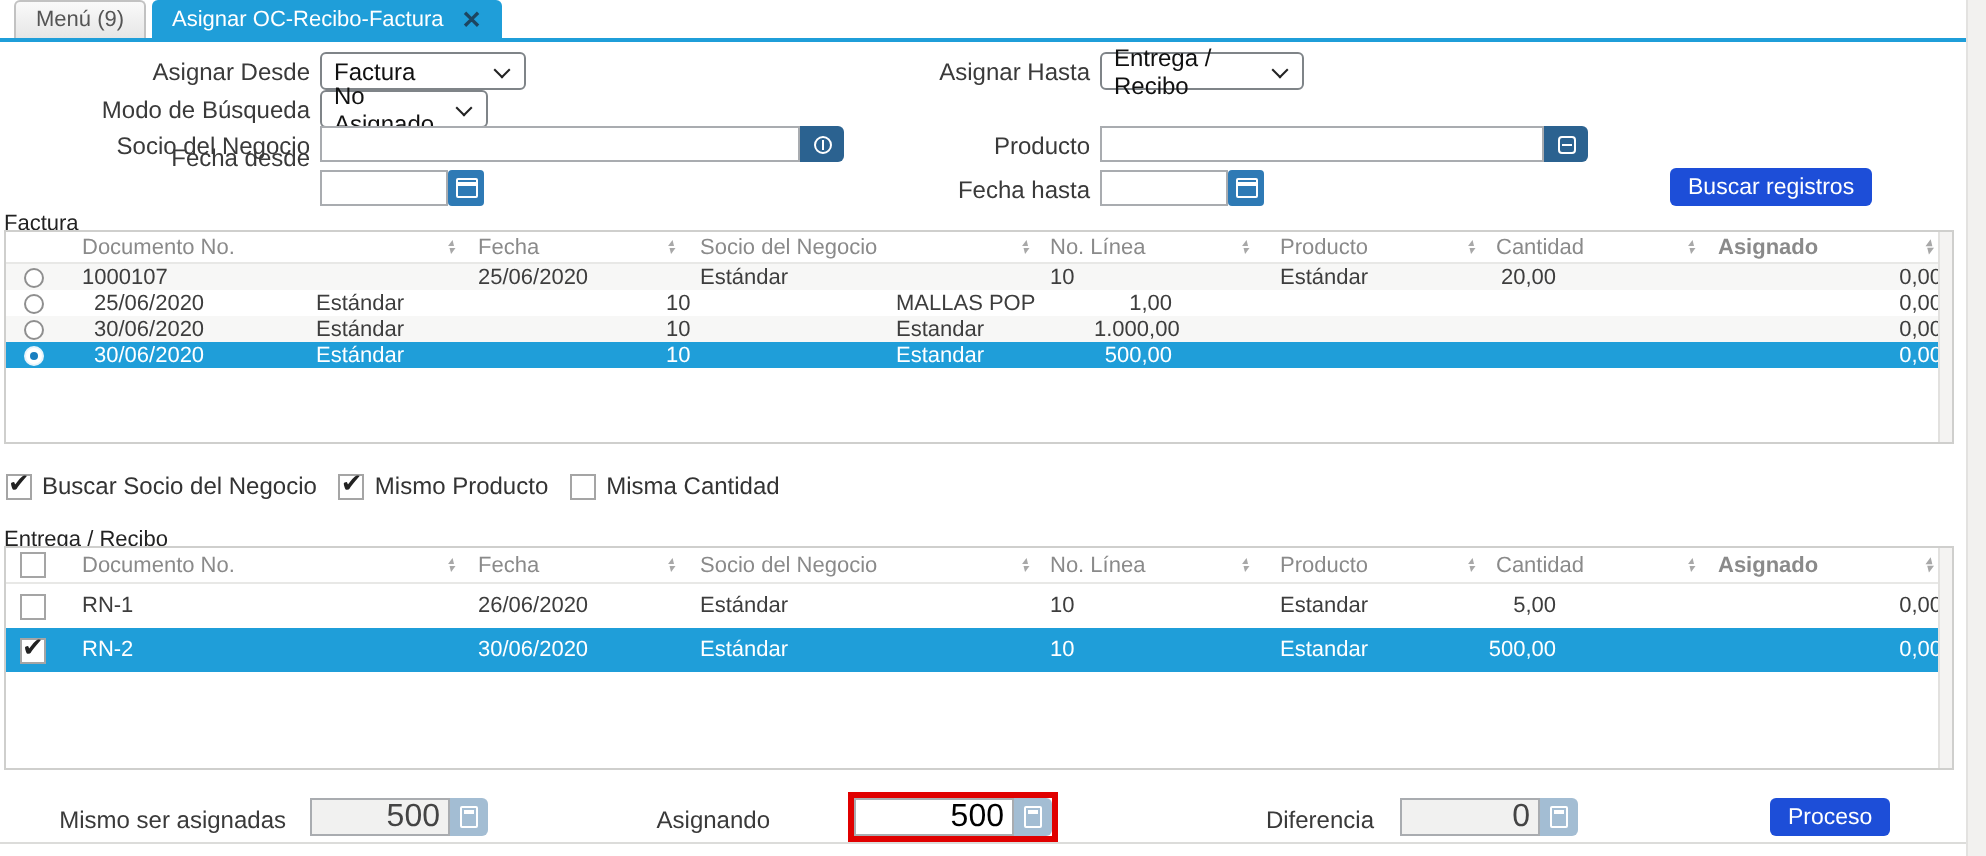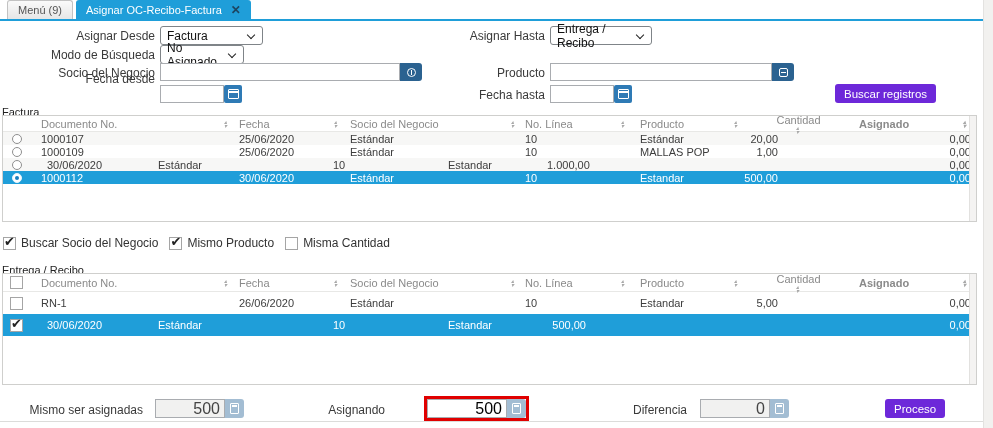--- a/index.html
+++ b/index.html
@@ -46,21 +46,21 @@
   .rec-icon::after { content:""; position:absolute; left:3px; top:1px; bottom:1px;
     width:1px; background:#fff; }
   .prod-icon { width:9px; height:9px; border:1px solid #fff; border-radius:2px;
     position:relative; }
   .prod-icon::after { content:""; position:absolute; left:1px; right:1px; top:3px;
     height:1px; background:#fff; }
   .cal-icon { width:11px; height:10px; border:1px solid #fff; border-radius:1px;
     position:relative; }
   .cal-icon::before { content:""; position:absolute; left:0; right:0; top:1px;
     height:2px; background:#fff; }
-  .blue-btn { background:#6d28d9; color:#fff; border:none; border-radius:3px;
+  .blue-btn { background:#1d4ed8; color:#fff; border:none; border-radius:3px;
     font-size:11.5px; font-family:"Liberation Sans",sans-serif; height:19px;
     padding:0 9px; cursor:pointer; }
 
   
   .sec-title { position:absolute; left:2px; font-size:11px; color:#222; }
   .tbl { position:absolute; left:2px; width:975px; border:1px solid #cfcfcd;
     background:#fff; overflow:hidden; }
   .tbl-sb { position:absolute; top:0; right:0; bottom:0; width:7px;
     background:#f4f3f2; border-left:1px solid #e2e1df; }
   .hrow { display:flex; align-items:center; height:16px; font-size:11px;
@@ -69,21 +69,21 @@
   .row { display:flex; align-items:center; height:13px; font-size:11px; color:#3d3d3d; }
   .erow { height:22px; }
   .row.zebra { background:#f7f7f6; }
   .row.selected { background:#1f9ed9; color:#fff; }
   .c-sel  { width:34px; display:flex; align-items:center; }
   .c-doc  { width:192px; padding-left:4px; }
   .c-fecha{ width:110px; padding-left:10px; }
   .c-socio{ width:177px; padding-left:11px; }
   .c-linea{ width:110px; padding-left:9px; }
   .c-prod { width:113px; padding-left:14px; }
-  .c-cant { width:110px; padding-left:9px;flex-direction:column; }
+  .c-cant { width:110px; padding-left:9px; }
   .c-asig { flex:1; padding-left:10px; }
   .hc { display:flex; justify-content:space-between; align-items:center; }
   .hc.c-asig { padding-right:8px;font-weight:bold; }
   .dc.c-cant { text-align:right; padding-right:71px; padding-left:0; }
   .dc.c-asig { text-align:right; padding-right:5px; padding-left:0; }
   .sort { display:flex; flex-direction:column; align-items:center; line-height:4px;
     font-size:6px; color:#a8a8a8; margin-right:2px; }
   .radio { width:10px; height:10px; border:1px solid #8f8f8f; border-radius:50%;
     background:#fff; margin-left:9px; position:relative; }
   .selected .radio { border-color:#e8f4fb; }
@@ -236,21 +236,20 @@
     <div class="dc c-socio">Estándar</div>
     <div class="dc c-linea">10</div>
     <div class="dc c-prod">Estándar</div>
     <div class="dc c-cant">20,00</div>
     <div class="dc c-asig">0,00</div>
   </div>
   <div class="row">
     <div class="c-sel">
         <span class="radio"></span>
       </div>
-    <div class="dc c-doc">1000109</div>
     <div class="dc c-fecha">25/06/2020</div>
     <div class="dc c-socio">Estándar</div>
     <div class="dc c-linea">10</div>
     <div class="dc c-prod">MALLAS POP</div>
     <div class="dc c-cant">1,00</div>
     <div class="dc c-asig">0,00</div>
   </div>
   <div class="row zebra">
     <div class="c-sel">
         <span class="radio"></span>
@@ -259,21 +258,20 @@
     <div class="dc c-socio">Estándar</div>
     <div class="dc c-linea">10</div>
     <div class="dc c-prod">Estandar</div>
     <div class="dc c-cant">1.000,00</div>
     <div class="dc c-asig">0,00</div>
   </div>
   <div class="row selected">
     <div class="c-sel">
         <span class="radio"></span>
       </div>
-    <div class="dc c-doc">1000112</div>
     <div class="dc c-fecha">30/06/2020</div>
     <div class="dc c-socio">Estándar</div>
     <div class="dc c-linea">10</div>
     <div class="dc c-prod">Estandar</div>
     <div class="dc c-cant">500,00</div>
     <div class="dc c-asig">0,00</div>
   </div>
   <div class="tbl-sb"></div>
 </div>
 
@@ -363,20 +361,21 @@
     <div class="dc c-prod">Estandar</div>
     <div class="dc c-cant">5,00</div>
     <div class="dc c-asig">0,00</div>
   </div>
   <div class="row erow selected">
     <div class="c-sel">
         <span class="cb">
           <span class="ck">✔</span>
         </span>
       </div>
+    <div class="dc c-doc">RN-2</div>
     <div class="dc c-fecha">30/06/2020</div>
     <div class="dc c-socio">Estándar</div>
     <div class="dc c-linea">10</div>
     <div class="dc c-prod">Estandar</div>
     <div class="dc c-cant">500,00</div>
     <div class="dc c-asig">0,00</div>
   </div>
   <div class="tbl-sb"></div>
 </div>
 

